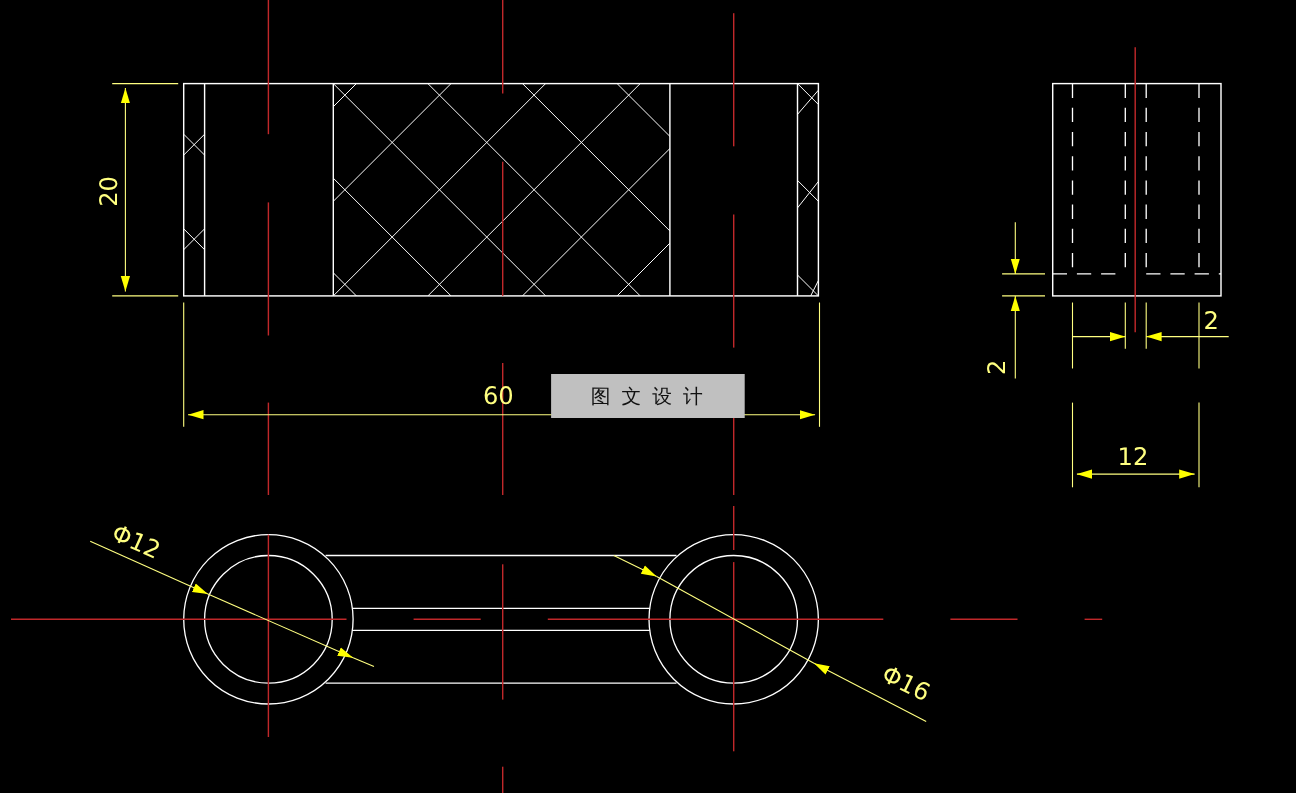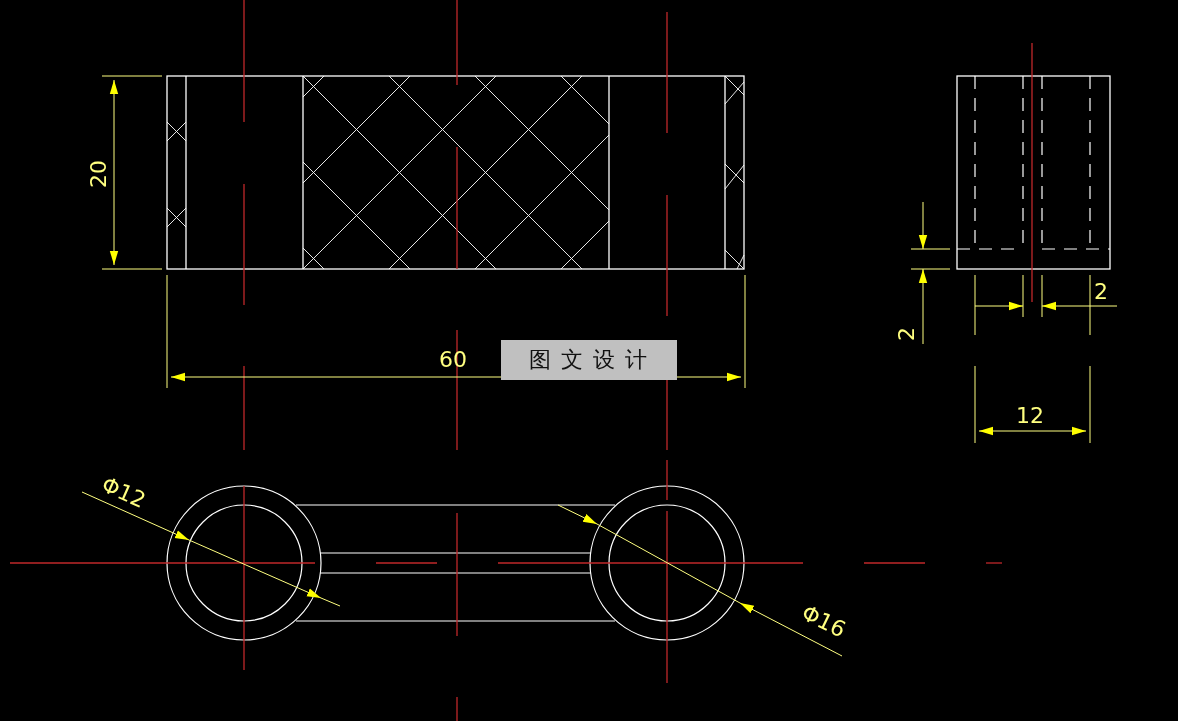--- a/index.html
+++ b/index.html
@@ -2,21 +2,21 @@
 <html><head>
 <meta charset="utf-8">
 <style>
   html, body { margin: 0; padding: 0; background: #000; }
   body { width: 1178px; height: 721px; overflow: hidden; position: relative; }
   #canvas { position: absolute; left: 0; top: 0; width: 1178px; height: 721px; }
   .dimtxt { font-family: "DejaVu Sans", sans-serif; font-size: 22px; fill: #ffff80; }
   .watermark {
     position: absolute; left: 501px; top: 340px; width: 176px; height: 40px;
     background: #c0c0c0; display: flex; align-items: center; justify-content: center;
-    font-family: "DejaVu Sans", sans-serif; font-size: 22px; color: #111;
+    font-family: "DejaVu Sans", sans-serif; font-size: 18px; color: #111;
     letter-spacing: 10px; padding-left: 8px; box-sizing: border-box;
   }
 </style>
 </head>
 <body>
 
 <svg id="canvas" viewBox="0 0 1178 721" xmlns="http://www.w3.org/2000/svg">
   <defs>
     <marker id="arr" viewBox="0 0 10 10" refX="10" refY="5" markerWidth="14" markerHeight="14" markerUnits="userSpaceOnUse" orient="auto-start-reverse">
       <path d="M0,2 L10,5 L0,8 z" fill="#ffff00"></path>

